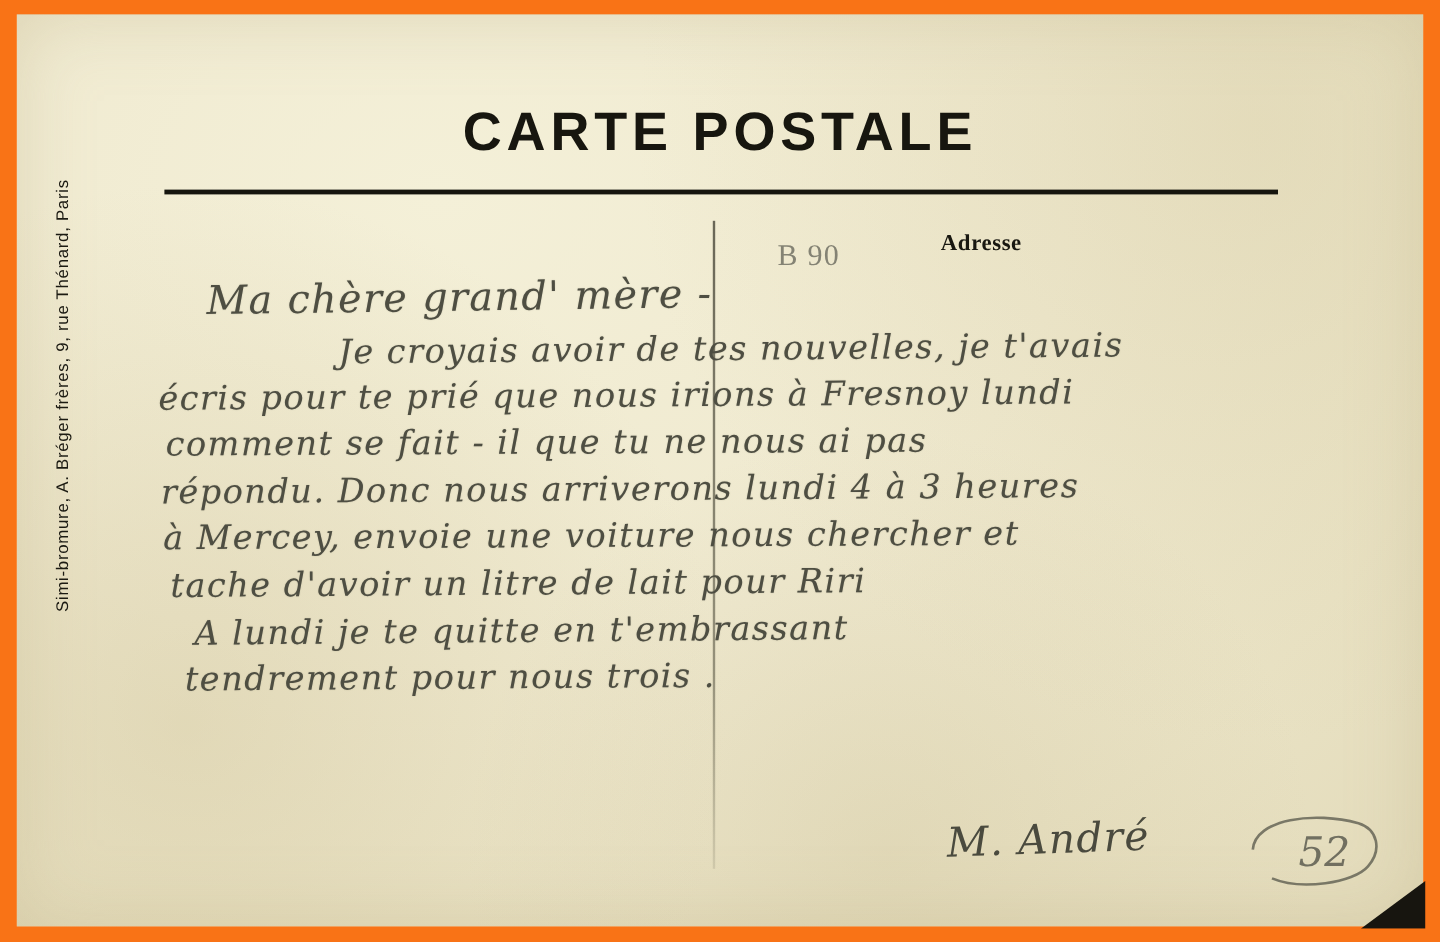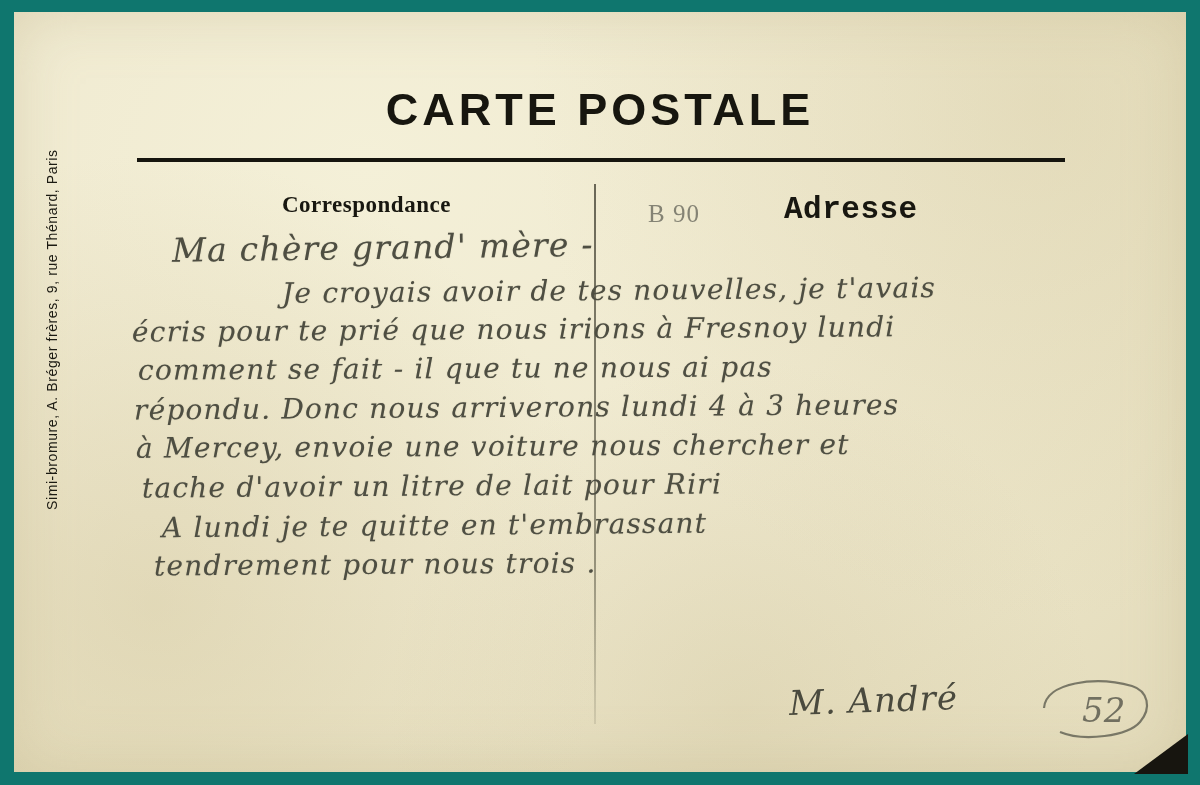--- a/index.html
+++ b/index.html
@@ -11,21 +11,21 @@
     width: 1200px;
     height: 785px;
     overflow: hidden;
     font-family: "Liberation Sans", sans-serif;
   }
 
   #postcard-scene {
     position: relative;
     width: 1200px;
     height: 785px;
-    background: #0f766e;
+    background: #f97316;
   }
 
   
   #card {
     position: absolute;
     left: 14px;
     top: 12px;
     width: 1172px;
     height: 760px;
     background:
@@ -94,23 +94,23 @@
     font-family: "Liberation Serif", serif;
     font-weight: bold;
     font-size: 23px;
     letter-spacing: 0.5px;
     color: #181710;
   }
   #label-adresse {
     position: absolute;
     top: 180px;
     left: 770px;
-    font-family: Liberation Mono, monospace;
+    font-family: Liberation Serif, serif;
     font-weight: bold;
-    font-size: 31px;
+    font-size: 19px;
     letter-spacing: 0.5px;
     color: #181710;
   }
 
   
   #column-divider {
     position: absolute;
     top: 172px;
     left: 580px;
     width: 2px;
@@ -197,21 +197,20 @@
 
 <div id="postcard-scene">
   <div id="card">
 
     <div class="content">
 
       <div id="title">CARTE POSTALE</div>
 
       <div id="title-rule"></div>
 
-      <div id="label-correspondance">Correspondance</div>
 
       <div id="label-adresse">Adresse</div>
 
       <div id="column-divider"></div>
 
       <div id="pencil-ref">B 90</div>
 
       <div id="imprint">Simi-bromure, A. Bréger frères, 9, rue Thénard, Paris</div>
 
       <div id="handwriting">

